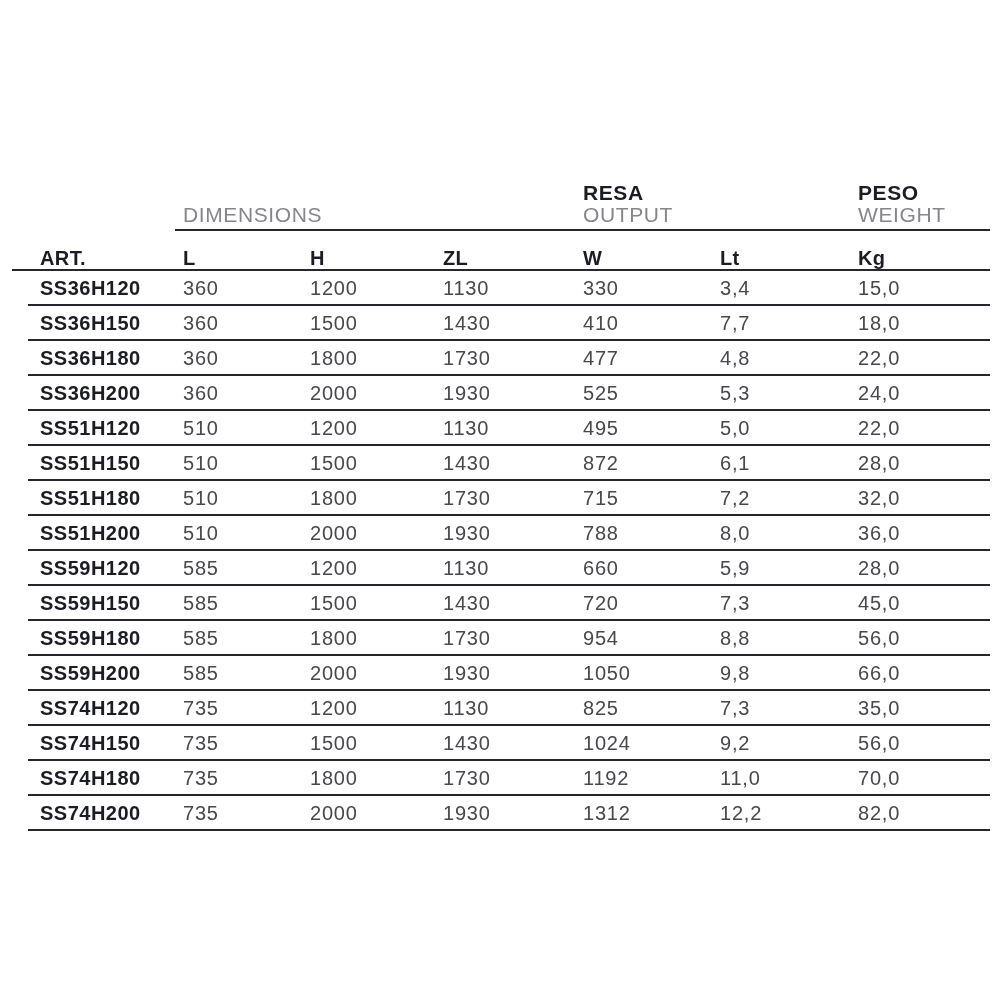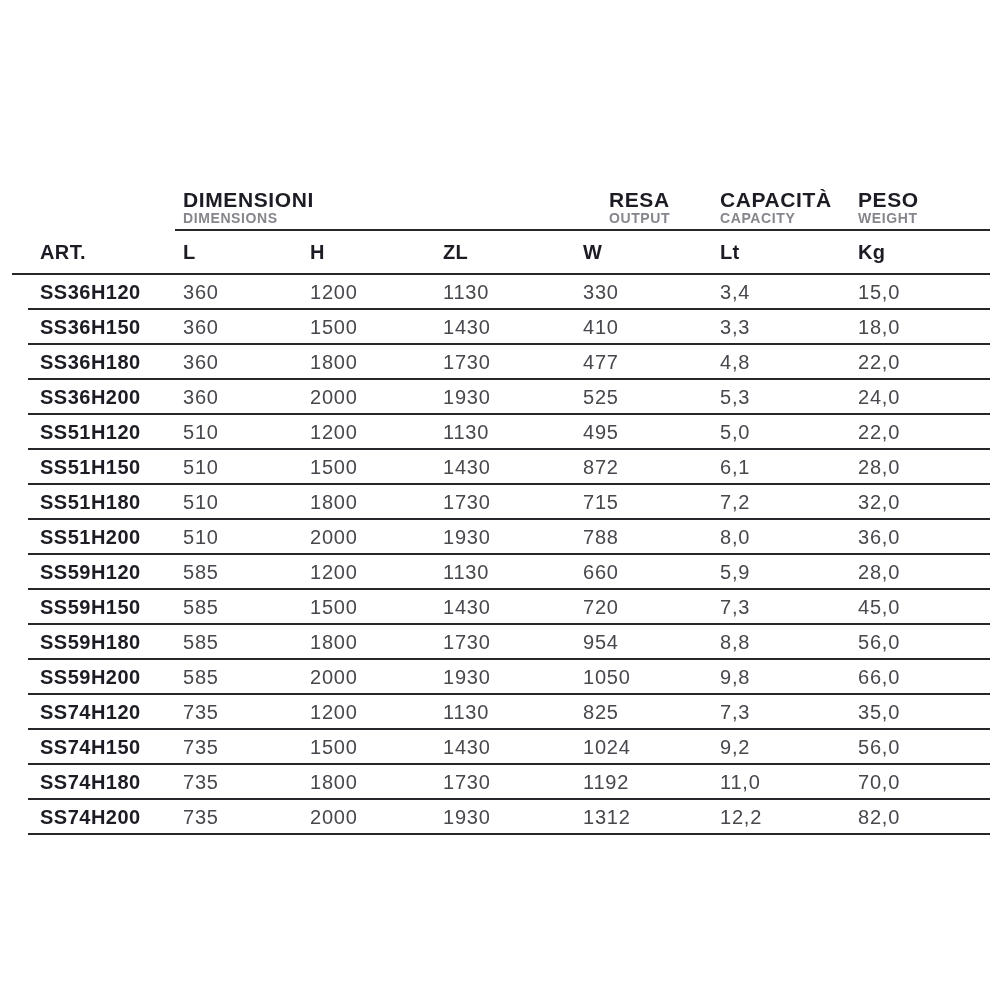--- a/index.html
+++ b/index.html
@@ -15,62 +15,57 @@
     font-family:"Liberation Sans","DejaVu Sans",sans-serif;}
   .sheet{position:relative;width:1000px;height:1000px;overflow:hidden;}
   .spec-table{position:absolute;left:12px;top:177px;width:978px;}
 
   .grid{display:grid;grid-template-columns:var(--cols);}
 
   
   .hdr-langs{align-items:end;height:52px;padding-bottom:4px;}
   .hgroup{line-height:1.02;}
   .hg-dim{grid-column:2 / span 3;}
-  .hg-resa{grid-column:5;margin-left:26px;}
+  .hg-resa{grid-column:5;}
   .hg-cap{grid-column:6;}
   .hg-peso{grid-column:7;}
   .hg-primary{display:block;font-size:21px;font-weight:700;
     letter-spacing:0.6px;color:var(--c-primary);}
-  .hg-secondary{display:block;font-size:14px;font-weight:700;
+  .hg-secondary{display:block;font-size:21px;font-weight:400;
     letter-spacing:0.6px;color:var(--c-secondary);}
 
   .langs-rule{height:2px;background:var(--c-rule);margin-left:163px;}
 
   
-  .hdr-units{height:44px;align-items:center;border-bottom:2px solid var(--c-rule);}
+  .hdr-units{height:24px;align-items:center;border-bottom:2px solid var(--c-rule);margin-top:16px;}
   .unit{font-size:20px;font-weight:700;letter-spacing:0.4px;color:var(--c-primary);}
   .art-hdr{padding-left:28px;}
 
   
   .row{position:relative;height:35px;align-items:center;}
   .row::after{content:"";position:absolute;left:16px;right:0;bottom:0;
     height:2px;background:var(--c-rule);}
   .art-cell{padding-left:28px;font-size:20px;font-weight:700;
     letter-spacing:0.5px;color:var(--c-primary);}
   .val-cell{font-size:20px;font-weight:400;letter-spacing:0.8px;
     color:var(--c-value);}
 </style>
 </head>
 <body>
 
 <div class="sheet">
   <div class="spec-table">
 
     <div class="grid hdr-langs">
       <div class="hgroup hg-dim">
-        <span class="hg-primary">DIMENSIONI</span>
         <span class="hg-secondary">DIMENSIONS</span>
       </div>
       <div class="hgroup hg-resa">
         <span class="hg-primary">RESA</span>
         <span class="hg-secondary">OUTPUT</span>
-      </div>
-      <div class="hgroup hg-cap">
-        <span class="hg-primary">CAPACITÀ</span>
-        <span class="hg-secondary">CAPACITY</span>
       </div>
       <div class="hgroup hg-peso">
         <span class="hg-primary">PESO</span>
         <span class="hg-secondary">WEIGHT</span>
       </div>
     </div>
 
     <div class="langs-rule"></div>
 
     <div class="grid hdr-units">
@@ -93,21 +88,21 @@
     <div class="val-cell">3,4</div>
     <div class="val-cell">15,0</div>
   </div>
 
   <div class="grid row">
     <div class="art-cell">SS36H150</div>
     <div class="val-cell">360</div>
     <div class="val-cell">1500</div>
     <div class="val-cell">1430</div>
     <div class="val-cell">410</div>
-    <div class="val-cell">3,3</div>
+    <div class="val-cell">7,7</div>
     <div class="val-cell">18,0</div>
   </div>
 
   <div class="grid row">
     <div class="art-cell">SS36H180</div>
     <div class="val-cell">360</div>
     <div class="val-cell">1800</div>
     <div class="val-cell">1730</div>
     <div class="val-cell">477</div>
     <div class="val-cell">4,8</div>

